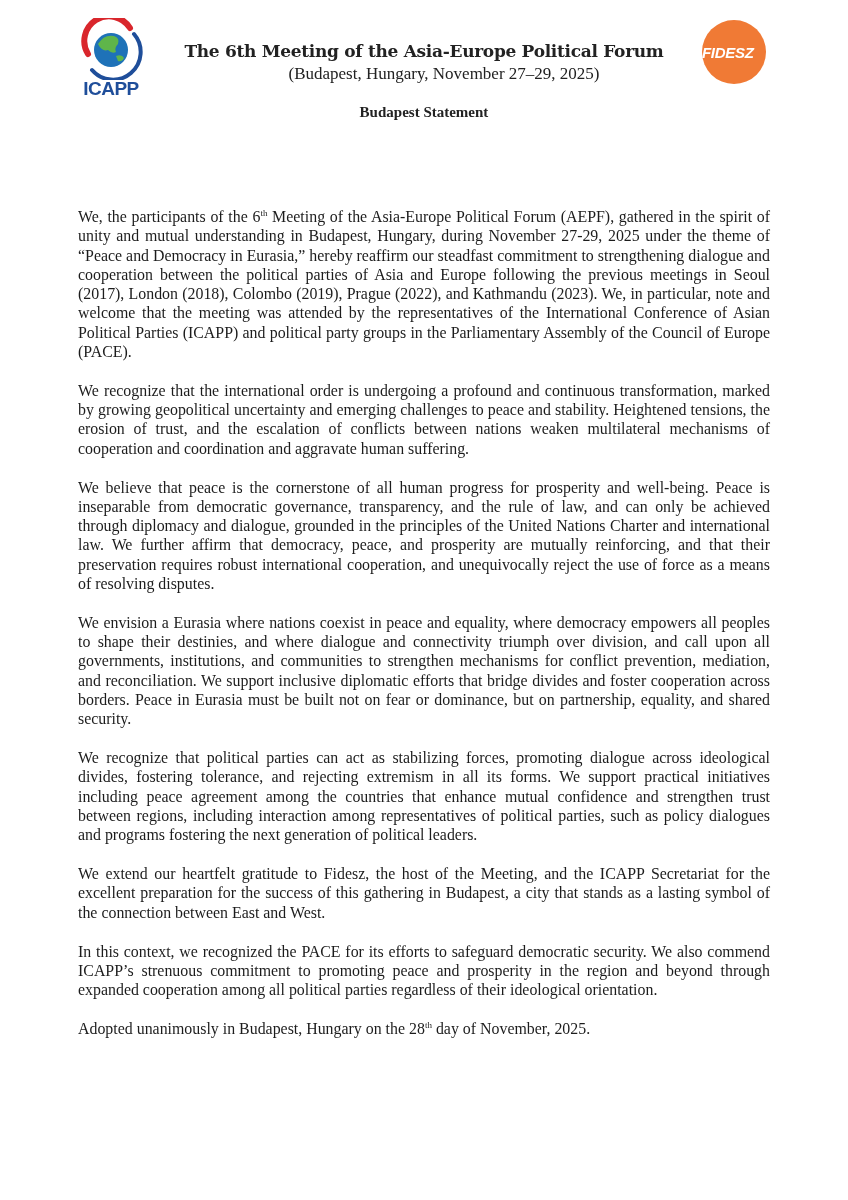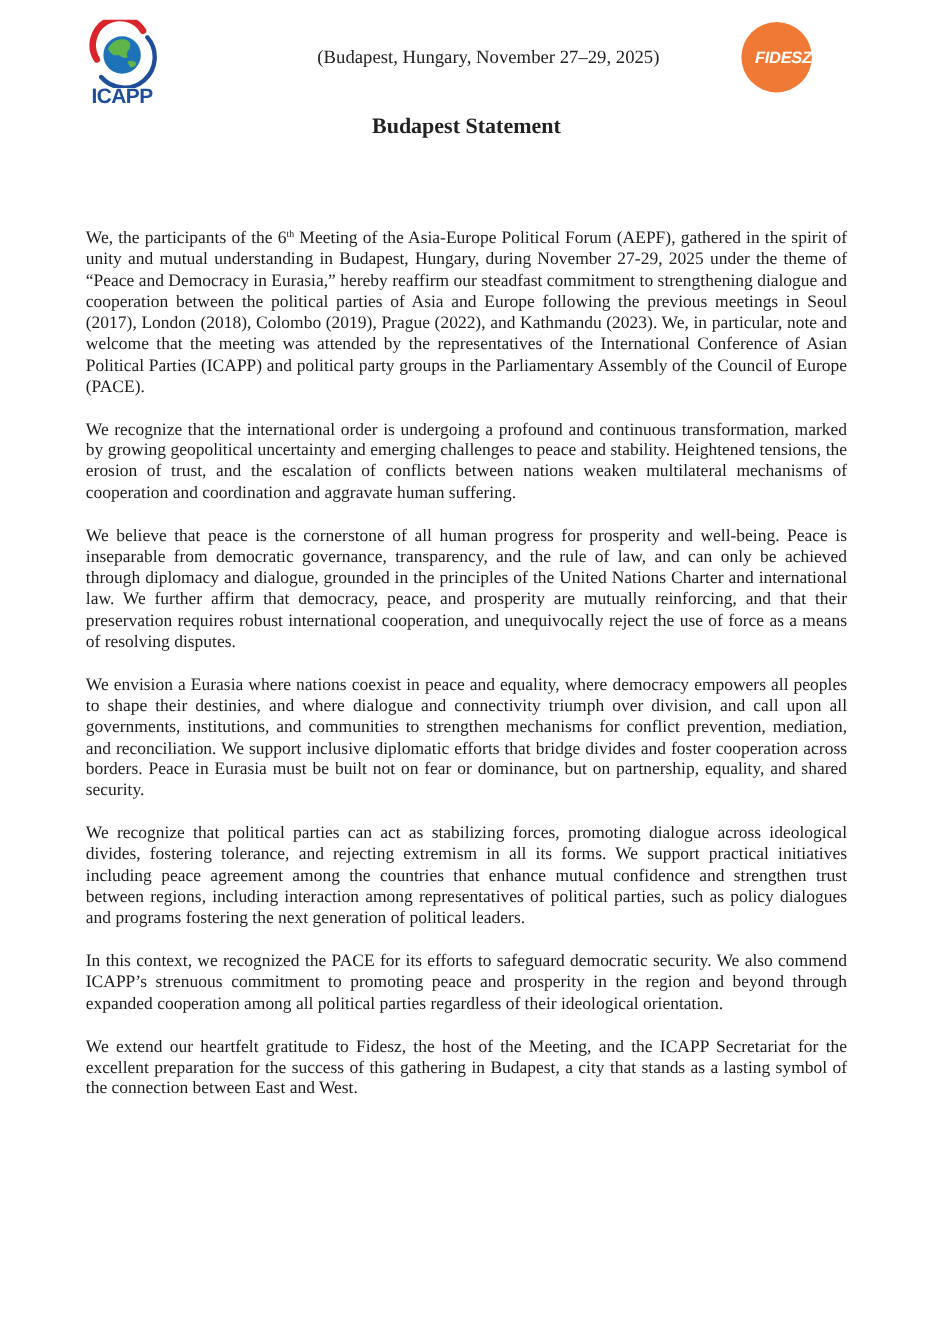--- a/index.html
+++ b/index.html
@@ -11,42 +11,42 @@
   .logo-icapp {
     position: absolute; left: 78px; top: 18px; width: 66px; height: 86px;
   }
   .logo-icapp svg { display: block; }
   .logo-icapp .icapp-text {
     position: absolute; left: 0; top: 60px; width: 66px; text-align: center;
     font-family: "Liberation Sans", "DejaVu Sans", sans-serif;
     font-weight: bold; font-size: 19px; color: #1f4e9a; letter-spacing: -0.5px;
   }
   .logo-fidesz {
-    position: absolute; left: 674px; top: 20px; width: 64px; height: 64px;
+    position: absolute; left: 702px; top: 20px; width: 64px; height: 64px;
     border-radius: 50%; background: #f07a35;
-    display: flex; align-items: center; justify-content: flex-end;
+    display: flex; align-items: center; justify-content: flex-start;
   }
   .logo-fidesz span {
     font-family: "Liberation Sans", "DejaVu Sans", sans-serif;
     font-weight: bold; font-style: italic; color: #ffffff; font-size: 15px;
     letter-spacing: -0.3px;
   }
   .header {
     position: absolute; left: 0; top: 40px; width: 848px; text-align: center;
   }
   .header .title {
     font-size: 17px; font-weight: bold; color: #222; line-height: 22px;
     font-family: "DejaVu Serif", serif; letter-spacing: -0.3px;
   }
   .header .subtitle {
     font-size: 17px; color: #222; line-height: 22px; margin-top: 1px; padding-left: 40px;
   }
   .statement-title {
     position: absolute; left: 0; top: 104px; width: 848px; text-align: center;
-    font-size: 20px; font-weight: bold; color: #222;
+    font-size: 15px; font-weight: bold; color: #222;
   }
   .body {
     position: absolute; left: 78px; top: 163px; width: 692px;
     font-size: 15.9px; line-height: 19.3px; text-align: justify; color: #1c1c1c; margin-top: 44px;
   }
   .body p { margin: 0 0 19.5px 0; }
   .body p.closing { margin-top: 8px; }
   sup { font-size: 9px; vertical-align: 6px; line-height: 0; }
 </style>
 </head>
@@ -57,30 +57,32 @@
     <path d="M10 36 A24 24 0 0 1 52 10" fill="none" stroke="#d9262c" stroke-width="6" stroke-linecap="round"></path>
     <path d="M56 16 A26 26 0 0 1 14 52" fill="none" stroke="#1f4e9a" stroke-width="4" stroke-linecap="round"></path>
     <circle cx="33" cy="32" r="17" fill="#1e72b8"></circle>
     <path d="M20 26 Q26 16 36 18 Q42 20 40 26 Q36 30 38 34 Q34 36 30 32 Q24 34 20 26 Z" fill="#5fb54a"></path>
     <path d="M38 38 Q44 36 46 40 Q44 44 40 43 Z" fill="#5fb54a"></path>
   </svg>
   <div class="icapp-text">ICAPP</div>
 </div>
 
 <div class="header">
+  <div class="title">The 6th Meeting of the Asia-Europe Political Forum</div>
   <div class="subtitle">(Budapest, Hungary, November 27–29, 2025)</div>
 </div>
 
 <div class="logo-fidesz">
   <span>FIDESZ</span>
 </div>
 
 <div class="statement-title">Budapest Statement</div>
 
 <div class="body">
   <p><span>We, the participants of the 6</span><sup>th</sup><span> Meeting of the Asia-Europe Political Forum (AEPF), gathered in the spirit of unity and mutual understanding in Budapest, Hungary, during November 27-29, 2025 under the theme of “Peace and Democracy in Eurasia,” hereby reaffirm our steadfast commitment to strengthening dialogue and cooperation between the political parties of Asia and Europe following the previous meetings in Seoul (2017), London (2018), Colombo (2019), Prague (2022), and Kathmandu (2023). We, in particular, note and welcome that the meeting was attended by the representatives of the International Conference of Asian Political Parties (ICAPP) and political party groups in the Parliamentary Assembly of the Council of Europe (PACE).</span></p>
   <p>We recognize that the international order is undergoing a profound and continuous transformation, marked by growing geopolitical uncertainty and emerging challenges to peace and stability. Heightened tensions, the erosion of trust, and the escalation of conflicts between nations weaken multilateral mechanisms of cooperation and coordination and aggravate human suffering.</p>
   <p>We believe that peace is the cornerstone of all human progress for prosperity and well-being. Peace is inseparable from democratic governance, transparency, and the rule of law, and can only be achieved through diplomacy and dialogue, grounded in the principles of the United Nations Charter and international law. We further affirm that democracy, peace, and prosperity are mutually reinforcing, and that their preservation requires robust international cooperation, and unequivocally reject the use of force as a means of resolving disputes.</p>
   <p>We envision a Eurasia where nations coexist in peace and equality, where democracy empowers all peoples to shape their destinies, and where dialogue and connectivity triumph over division, and call upon all governments, institutions, and communities to strengthen mechanisms for conflict prevention, mediation, and reconciliation. We support inclusive diplomatic efforts that bridge divides and foster cooperation across borders. Peace in Eurasia must be built not on fear or dominance, but on partnership, equality, and shared security.</p>
   <p>We recognize that political parties can act as stabilizing forces, promoting dialogue across ideological divides, fostering tolerance, and rejecting extremism in all its forms. We support practical initiatives including peace agreement among the countries that enhance mutual confidence and strengthen trust between regions, including interaction among representatives of political parties, such as policy dialogues and programs fostering the next generation of political leaders.</p>
+  <p>We extend our heartfelt gratitude to Fidesz, the host of the Meeting, and the ICAPP Secretariat for the excellent preparation for the success of this gathering in Budapest, a city that stands as a lasting symbol of the connection between East and West.</p>
   <p>In this context, we recognized the PACE for its efforts to safeguard democratic security. We also commend ICAPP’s strenuous commitment to promoting peace and prosperity in the region and beyond through expanded cooperation among all political parties regardless of their ideological orientation.</p>
-  <p>We extend our heartfelt gratitude to Fidesz, the host of the Meeting, and the ICAPP Secretariat for the excellent preparation for the success of this gathering in Budapest, a city that stands as a lasting symbol of the connection between East and West.</p>
+  <p class="closing"><span>Adopted unanimously in Budapest, Hungary on the 28</span><sup>th</sup><span> day of November, 2025.</span></p>
 </div>
 
 </body></html>

